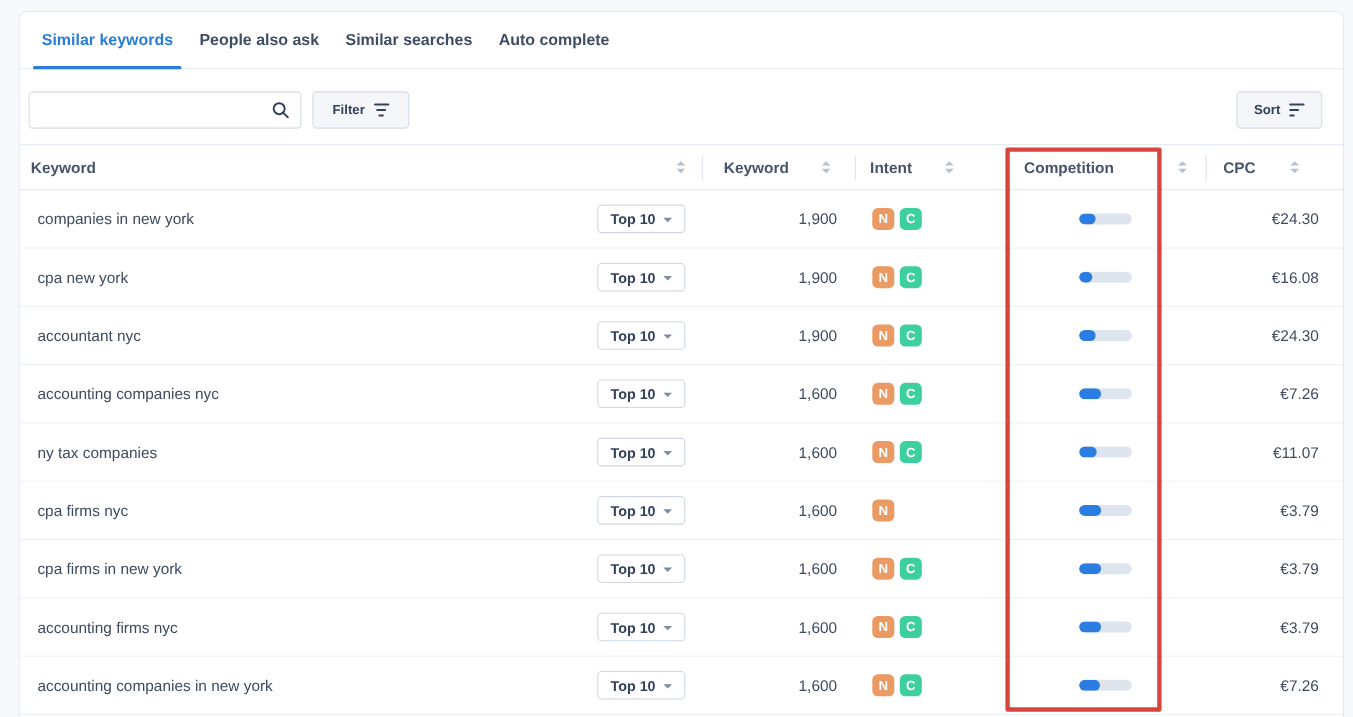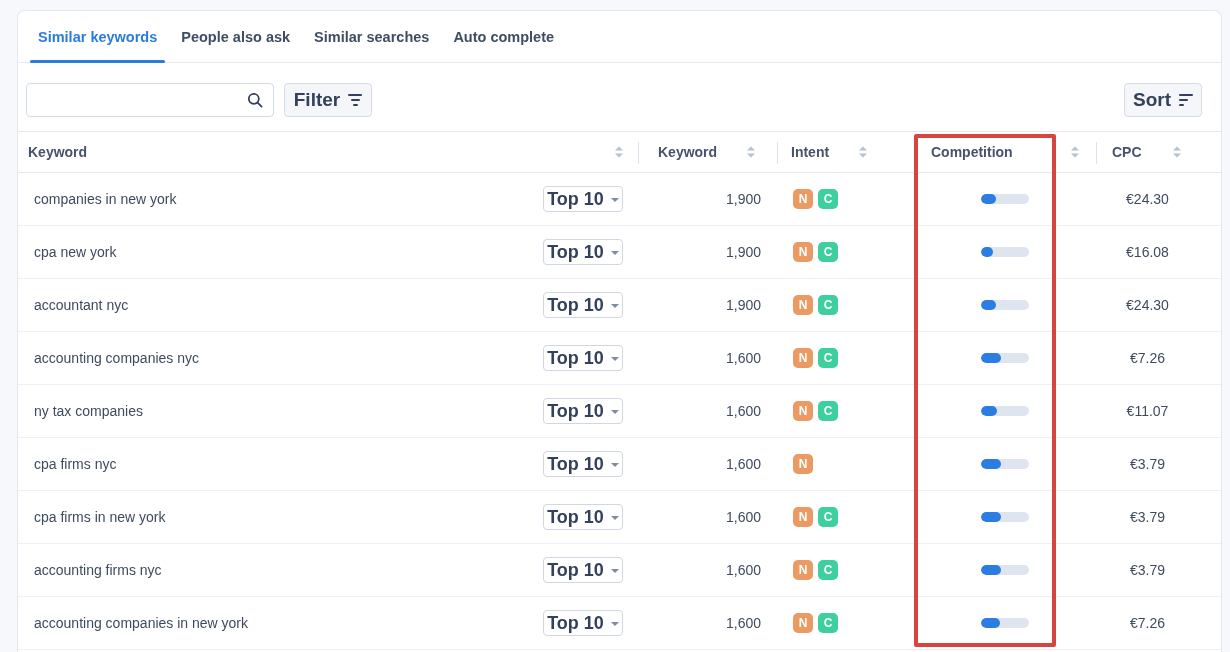--- a/index.html
+++ b/index.html
@@ -44,21 +44,21 @@
   .search-box input {
     flex: 1; height: 100%; border: none; outline: none;
     padding: 0 6px 0 10px; font-size: 14px; background: transparent;
     font-family: "Liberation Sans", sans-serif; color: #3e4b5e;
   }
   .search-icon { width: 16px; height: 16px; margin-right: 10px; flex: none; }
   .btn {
     position: absolute; top: 72px; height: 34px;
     background: #f4f6f9; border: 1px solid #d5dce6; border-radius: 4px;
     display: flex; align-items: center; justify-content: center; gap: 8px;
-    font-size: 19px; font-weight: 700; color: #33415c; cursor: pointer;
+    font-size: 12px; font-weight: 700; color: #33415c; cursor: pointer;
   }
   .btn-filter { left: 266px; width: 88px; }
   .btn-sort  { left: 1106px; width: 78px; }
   .lines-icon { display: flex; flex-direction: column; gap: 3px; }
   .lines-icon i { display: block; height: 2px; background: #33415c; border-radius: 1px; }
   .lines-center { align-items: center; }
   .lines-left { align-items: flex-start; }
   .lines-icon i:nth-child(1) { width: 14px; }
   .lines-icon i:nth-child(2) { width: 9px; }
   .lines-icon i:nth-child(3) { width: 5px; }
@@ -79,40 +79,40 @@
   .vdiv { position: absolute; top: 10px; width: 1px; height: 22px; background: #dde3ec; }
   
   .tbody { position: absolute; left: 0; right: 0; top: 162px; }
   .row { position: relative; height: 53px; border-bottom: 1px solid #edf0f5; }
   .cell { position: absolute; top: 50%; transform: translateY(-50%); font-size: 14px; color: #3e4b5e; }
   .cell-keyword { left: 16px; }
   .top10 {
     left: 525px; width: 80px; height: 26px;
     background: #fff; border: 1px solid #cfd7e2; border-radius: 4px;
     display: flex; align-items: center; justify-content: center; gap: 7px;
-    font-size: 18px; font-weight: 700; color: #33415c; cursor: pointer;
+    font-size: 13px; font-weight: 700; color: #33415c; cursor: pointer;
   }
   .caret-down {
     width: 0; height: 0; margin-top: 1px;
     border-left: 4px solid transparent; border-right: 4px solid transparent;
     border-top: 4.5px solid #7e8ca1;
   }
   .cell-volume { left: 620px; width: 123px; text-align: right; }
   .intent-badges { left: 775px; display: flex; gap: 5px; }
   .badge {
     width: 20px; height: 20px; border-radius: 5px;
     display: flex; align-items: center; justify-content: center;
     color: #fff; font-size: 12px; font-weight: 700;
   }
   .comp-bar {
     left: 963px; width: 48px; height: 10px; border-radius: 5px;
     background: #dfe5ee; overflow: hidden;
   }
   .comp-fill { height: 100%; background: #2b7de2; border-radius: 5px; }
-  .cell-cpc { left: 1078px; width: 103px; text-align: center; }
+  .cell-cpc { left: 1078px; width: 103px; text-align: right; }
   
   .highlight-box {
     position: absolute; left: 914px; top: 134px; width: 142px; height: 513px;
     border: 4px solid #d6463f; border-radius: 2px;
     pointer-events: none; z-index: 10;
   }
 </style>
 </head>
 <body>
 

